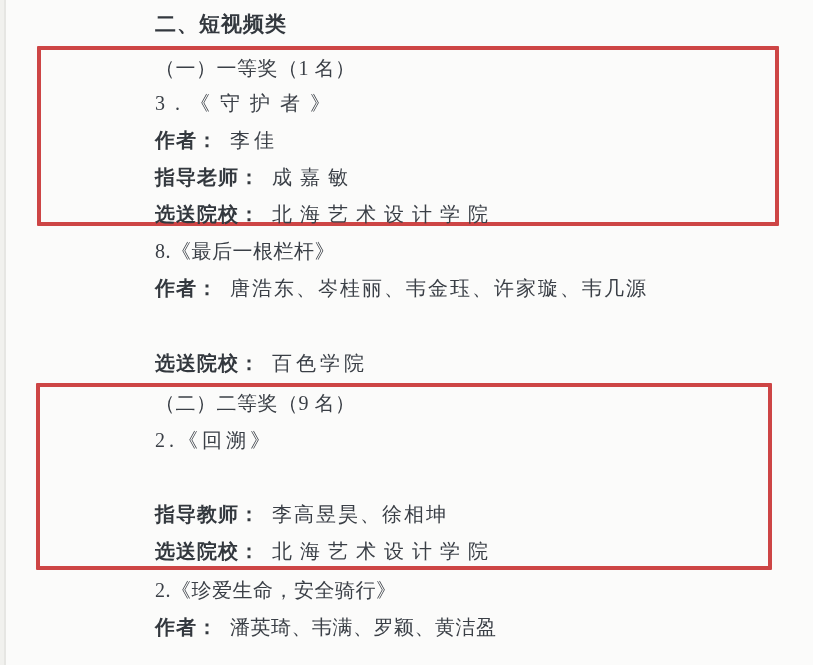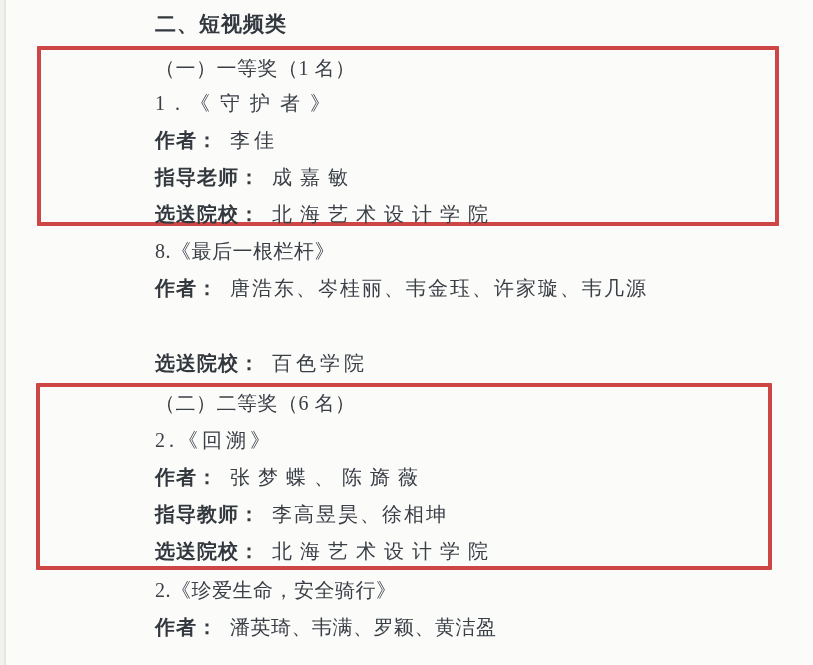--- a/index.html
+++ b/index.html
@@ -56,32 +56,31 @@
   <div class="page-edge-shade"></div>
   <div class="page-edge-line"></div>
 
   <div class="hl-box box1"></div>
   <div class="hl-box box2"></div>
 
   <div class="line l-heading" style="top:11px"><span class="lab">二、短视频类</span><span class="val ls0"></span></div>
 
   <div class="line" style="top:55px"><span class="lab"></span><span class="val ls0">（一）一等奖（1 名）</span></div>
 
-  <div class="line" style="top:90px"><span class="lab"></span><span class="val ls10">1.《守护者》</span></div>
+  <div class="line" style="top:90px"><span class="lab"></span><span class="val ls10">3.《守护者》</span></div>
   <div class="line" style="top:127px"><span class="lab">作者：</span><span class="val ls4">李佳</span></div>
   <div class="line" style="top:164px"><span class="lab">指导老师：</span><span class="val ls8">成嘉敏</span></div>
   <div class="line" style="top:201px"><span class="lab">选送院校：</span><span class="val ls8">北海艺术设计学院</span></div>
 
   <div class="line" style="top:238px"><span class="lab"></span><span class="val ls0">8.《最后一根栏杆》</span></div>
   <div class="line" style="top:275px"><span class="lab">作者：</span><span class="val ls2">唐浩东、岑桂丽、韦金珏、许家璇、韦几源</span></div>
   <div class="line" style="top:350px"><span class="lab">选送院校：</span><span class="val ls4">百色学院</span></div>
 
-  <div class="line" style="top:390px"><span class="lab"></span><span class="val ls0">（二）二等奖（6 名）</span></div>
+  <div class="line" style="top:390px"><span class="lab"></span><span class="val ls0">（二）二等奖（9 名）</span></div>
 
   <div class="line" style="top:427px"><span class="lab"></span><span class="val ls4">2.《回溯》</span></div>
-  <div class="line" style="top:464px"><span class="lab">作者：</span><span class="val ls8">张梦蝶、陈旖薇</span></div>
   <div class="line" style="top:501px"><span class="lab">指导教师：</span><span class="val ls2">李高昱昊、徐相坤</span></div>
   <div class="line" style="top:538px"><span class="lab">选送院校：</span><span class="val ls8">北海艺术设计学院</span></div>
 
   <div class="line" style="top:577px"><span class="lab"></span><span class="val ls0">2.《珍爱生命，安全骑行》</span></div>
   <div class="line" style="top:614px"><span class="lab">作者：</span><span class="val ls0">潘英琦、韦满、罗颖、黄洁盈</span></div>
 
 </div>
 
 </body></html>

